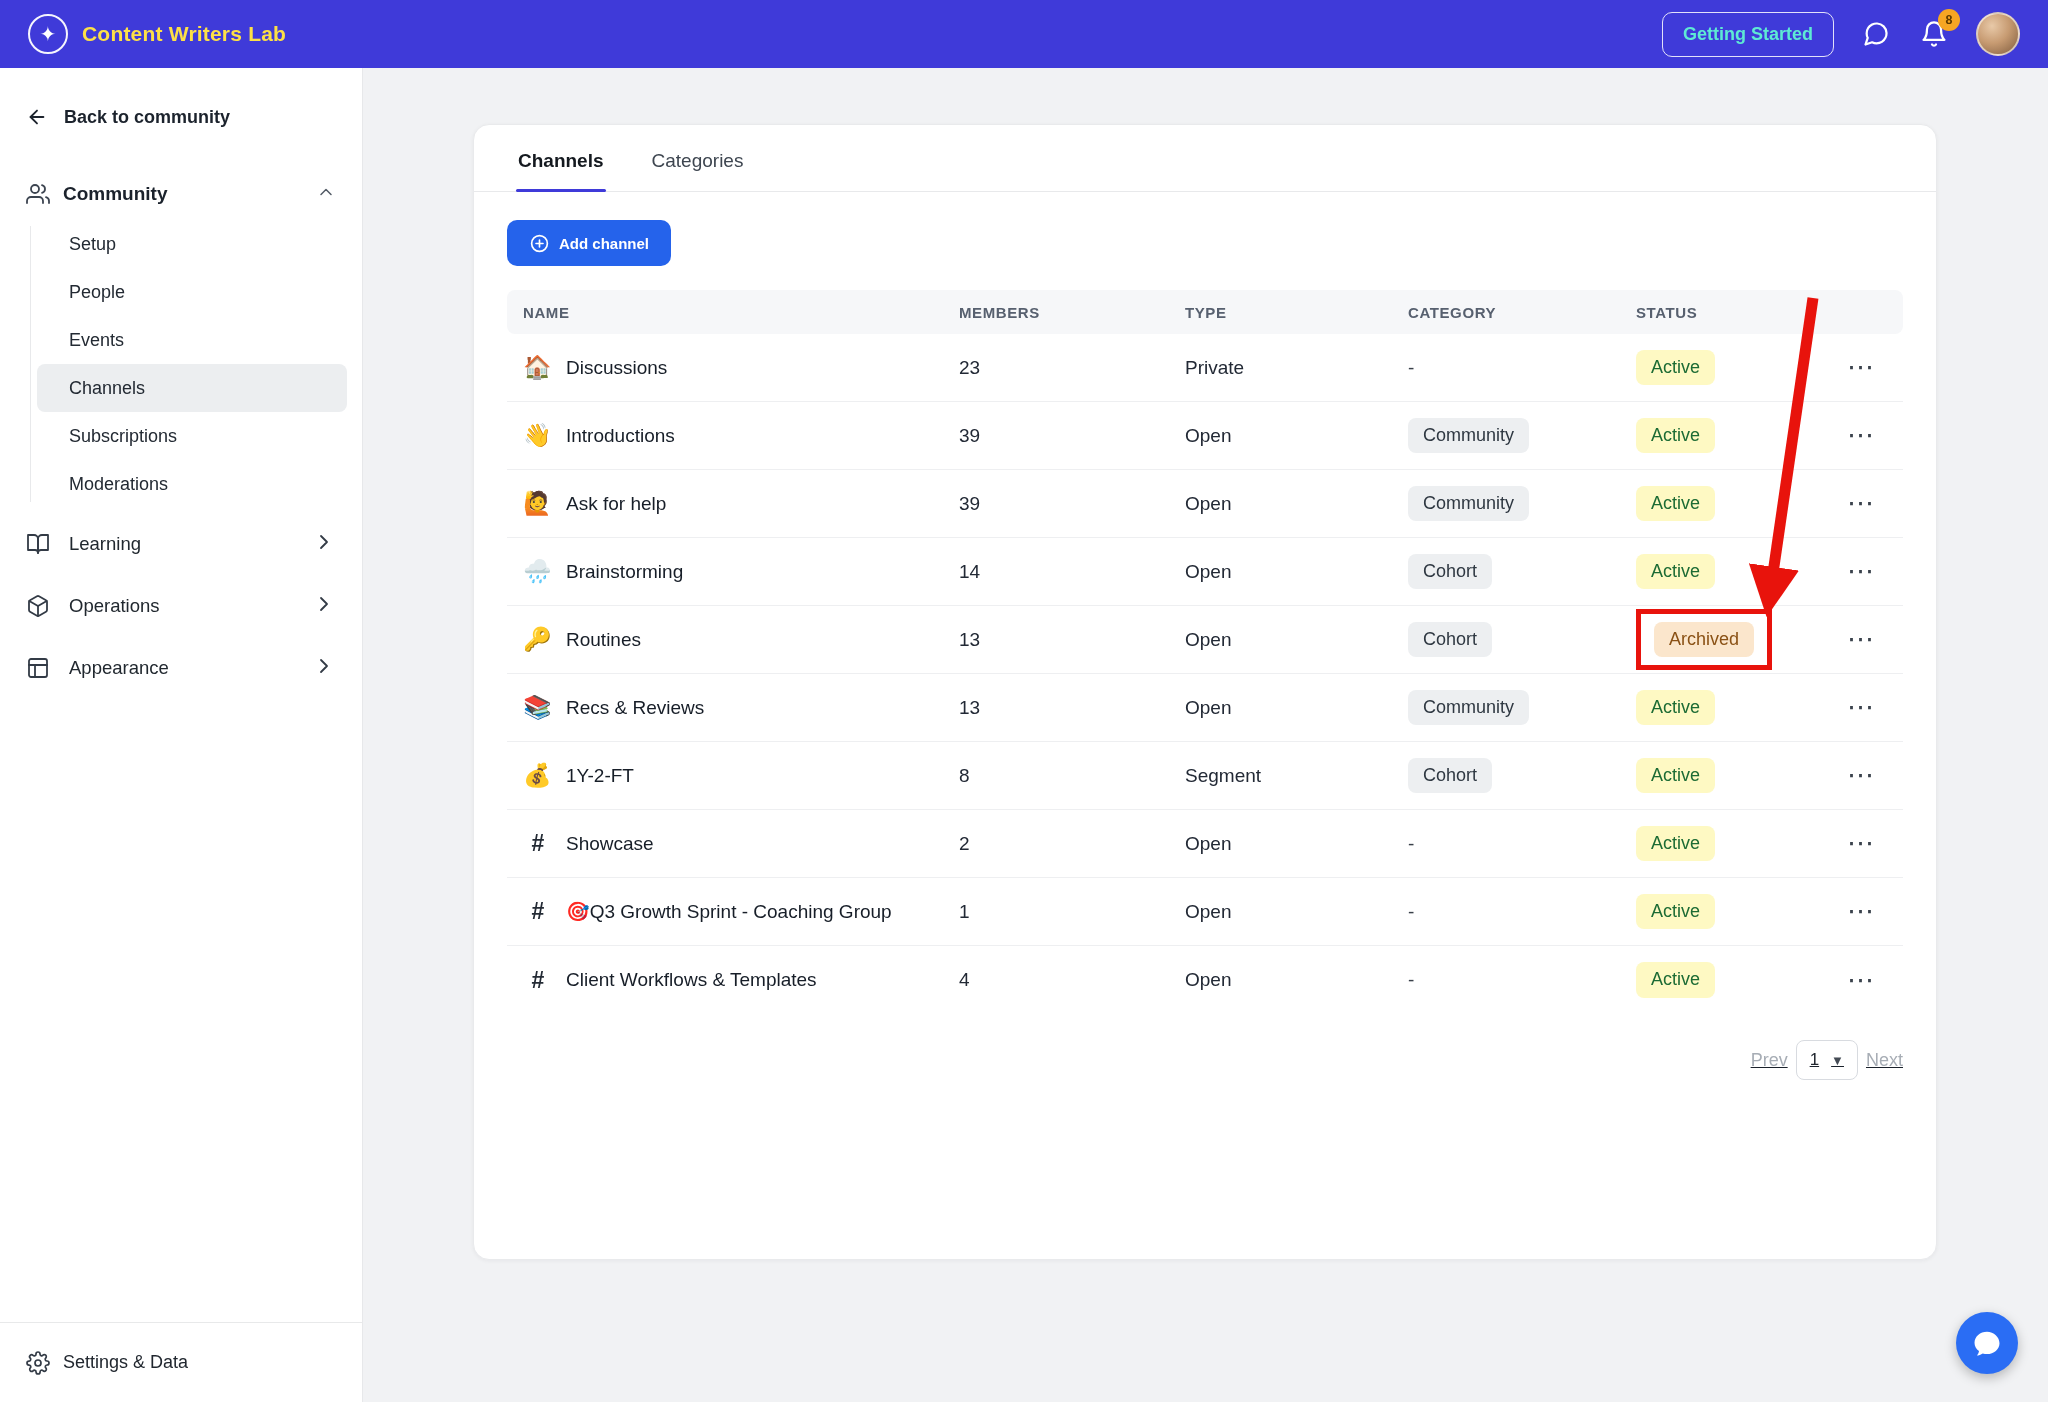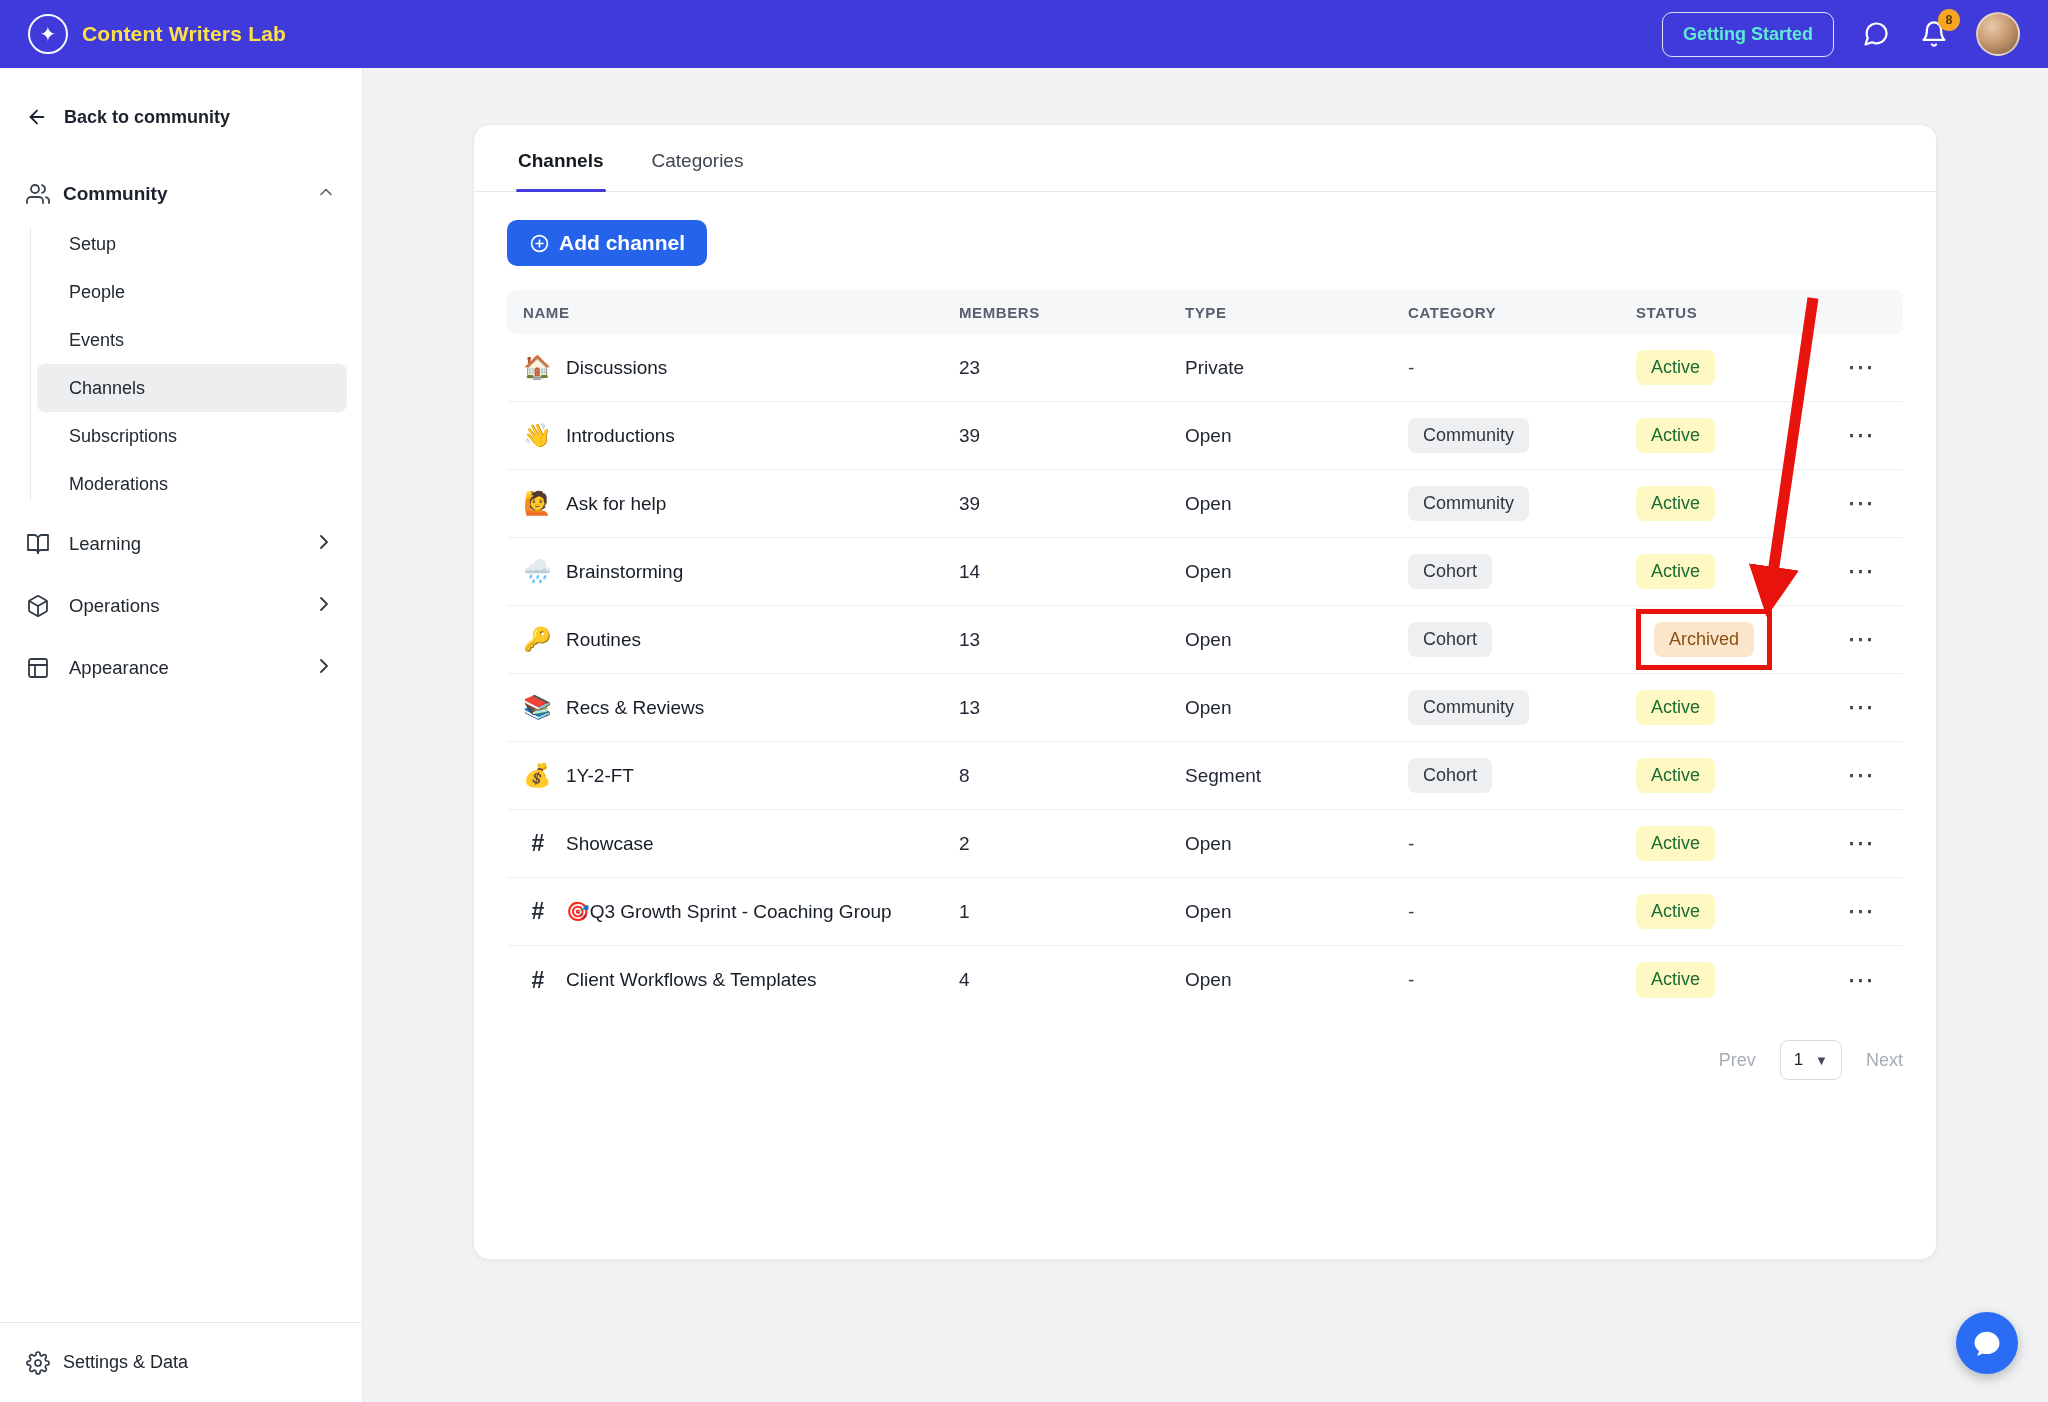--- a/index.html
+++ b/index.html
@@ -104,21 +104,21 @@
   .search-box svg { position:absolute; left:13px; top:13px; width:20px; height:20px; stroke:#6a727d; fill:none; stroke-width:2; stroke-linecap:round; }
   .search-box input {
     width:100%; height:46px; border:1px solid #dcdfe3; border-radius:10px;
     padding:0 14px 0 42px; font-size:18px; color:#1a212b; outline:none;
     font-family:inherit; background:#fff;
   }
   .search-box input::placeholder { color:#8a919b; }
   .btn-primary {
     display:flex; align-items:center; gap:9px; height:46px; padding:0 22px;
     background:#2563eb; color:#fff; border:none; border-radius:10px;
-    font-size:21px; font-weight:600; cursor:pointer; font-family:inherit;
+    font-size:15px; font-weight:600; cursor:pointer; font-family:inherit;
   }
   .btn-primary svg { width:21px; height:21px; stroke:#fff; fill:none; stroke-width:1.9; stroke-linecap:round; }
   
   .table { margin-top:24px; }
   .thead {
     display:flex; align-items:center; height:44px; background:#f6f7f9;
     border-radius:8px; padding:0 16px;
     font-size:15px; font-weight:700; letter-spacing:.6px; color:#57606f;
   }
   .trow {
@@ -145,22 +145,23 @@
   .plain { color:#39404a; font-size:19px; }
   .status-wrap { display:inline-flex; align-items:center; }
   .status-wrap.highlight-box { border:5px solid #e8130c; padding:8px 13px; }
   .dots {
     background:none; border:none; font-size:27px; color:#3a424c;
     letter-spacing:2px; cursor:pointer; line-height:1; padding:6px 8px;
     font-family:inherit;
   }
   
   .pagination {
-    margin-top:26px; display:flex; align-items:center; justify-content:flex-end; gap:24px;
+    margin-top:26px; display:flex; align-items:center; justify-content:flex-end; gap:8px;
     font-size:18px;
+    text-decoration:underline;
   }
   .pg-link { color:#a7adb5; font-weight:500; cursor:default; }
   .pg-select {
     display:flex; align-items:center; gap:12px; border:1px solid #d8dbe0;
     border-radius:8px; padding:9px 13px; cursor:pointer; background:#fff;
   }
   .pg-select .num { font-size:17px; color:#20262e; }
   .pg-select .caret { font-size:13px; color:#444b55; }
   
   .annotation-arrow { position:absolute; left:1700px; top:280px; width:200px; height:360px; z-index:40; pointer-events:none; }

